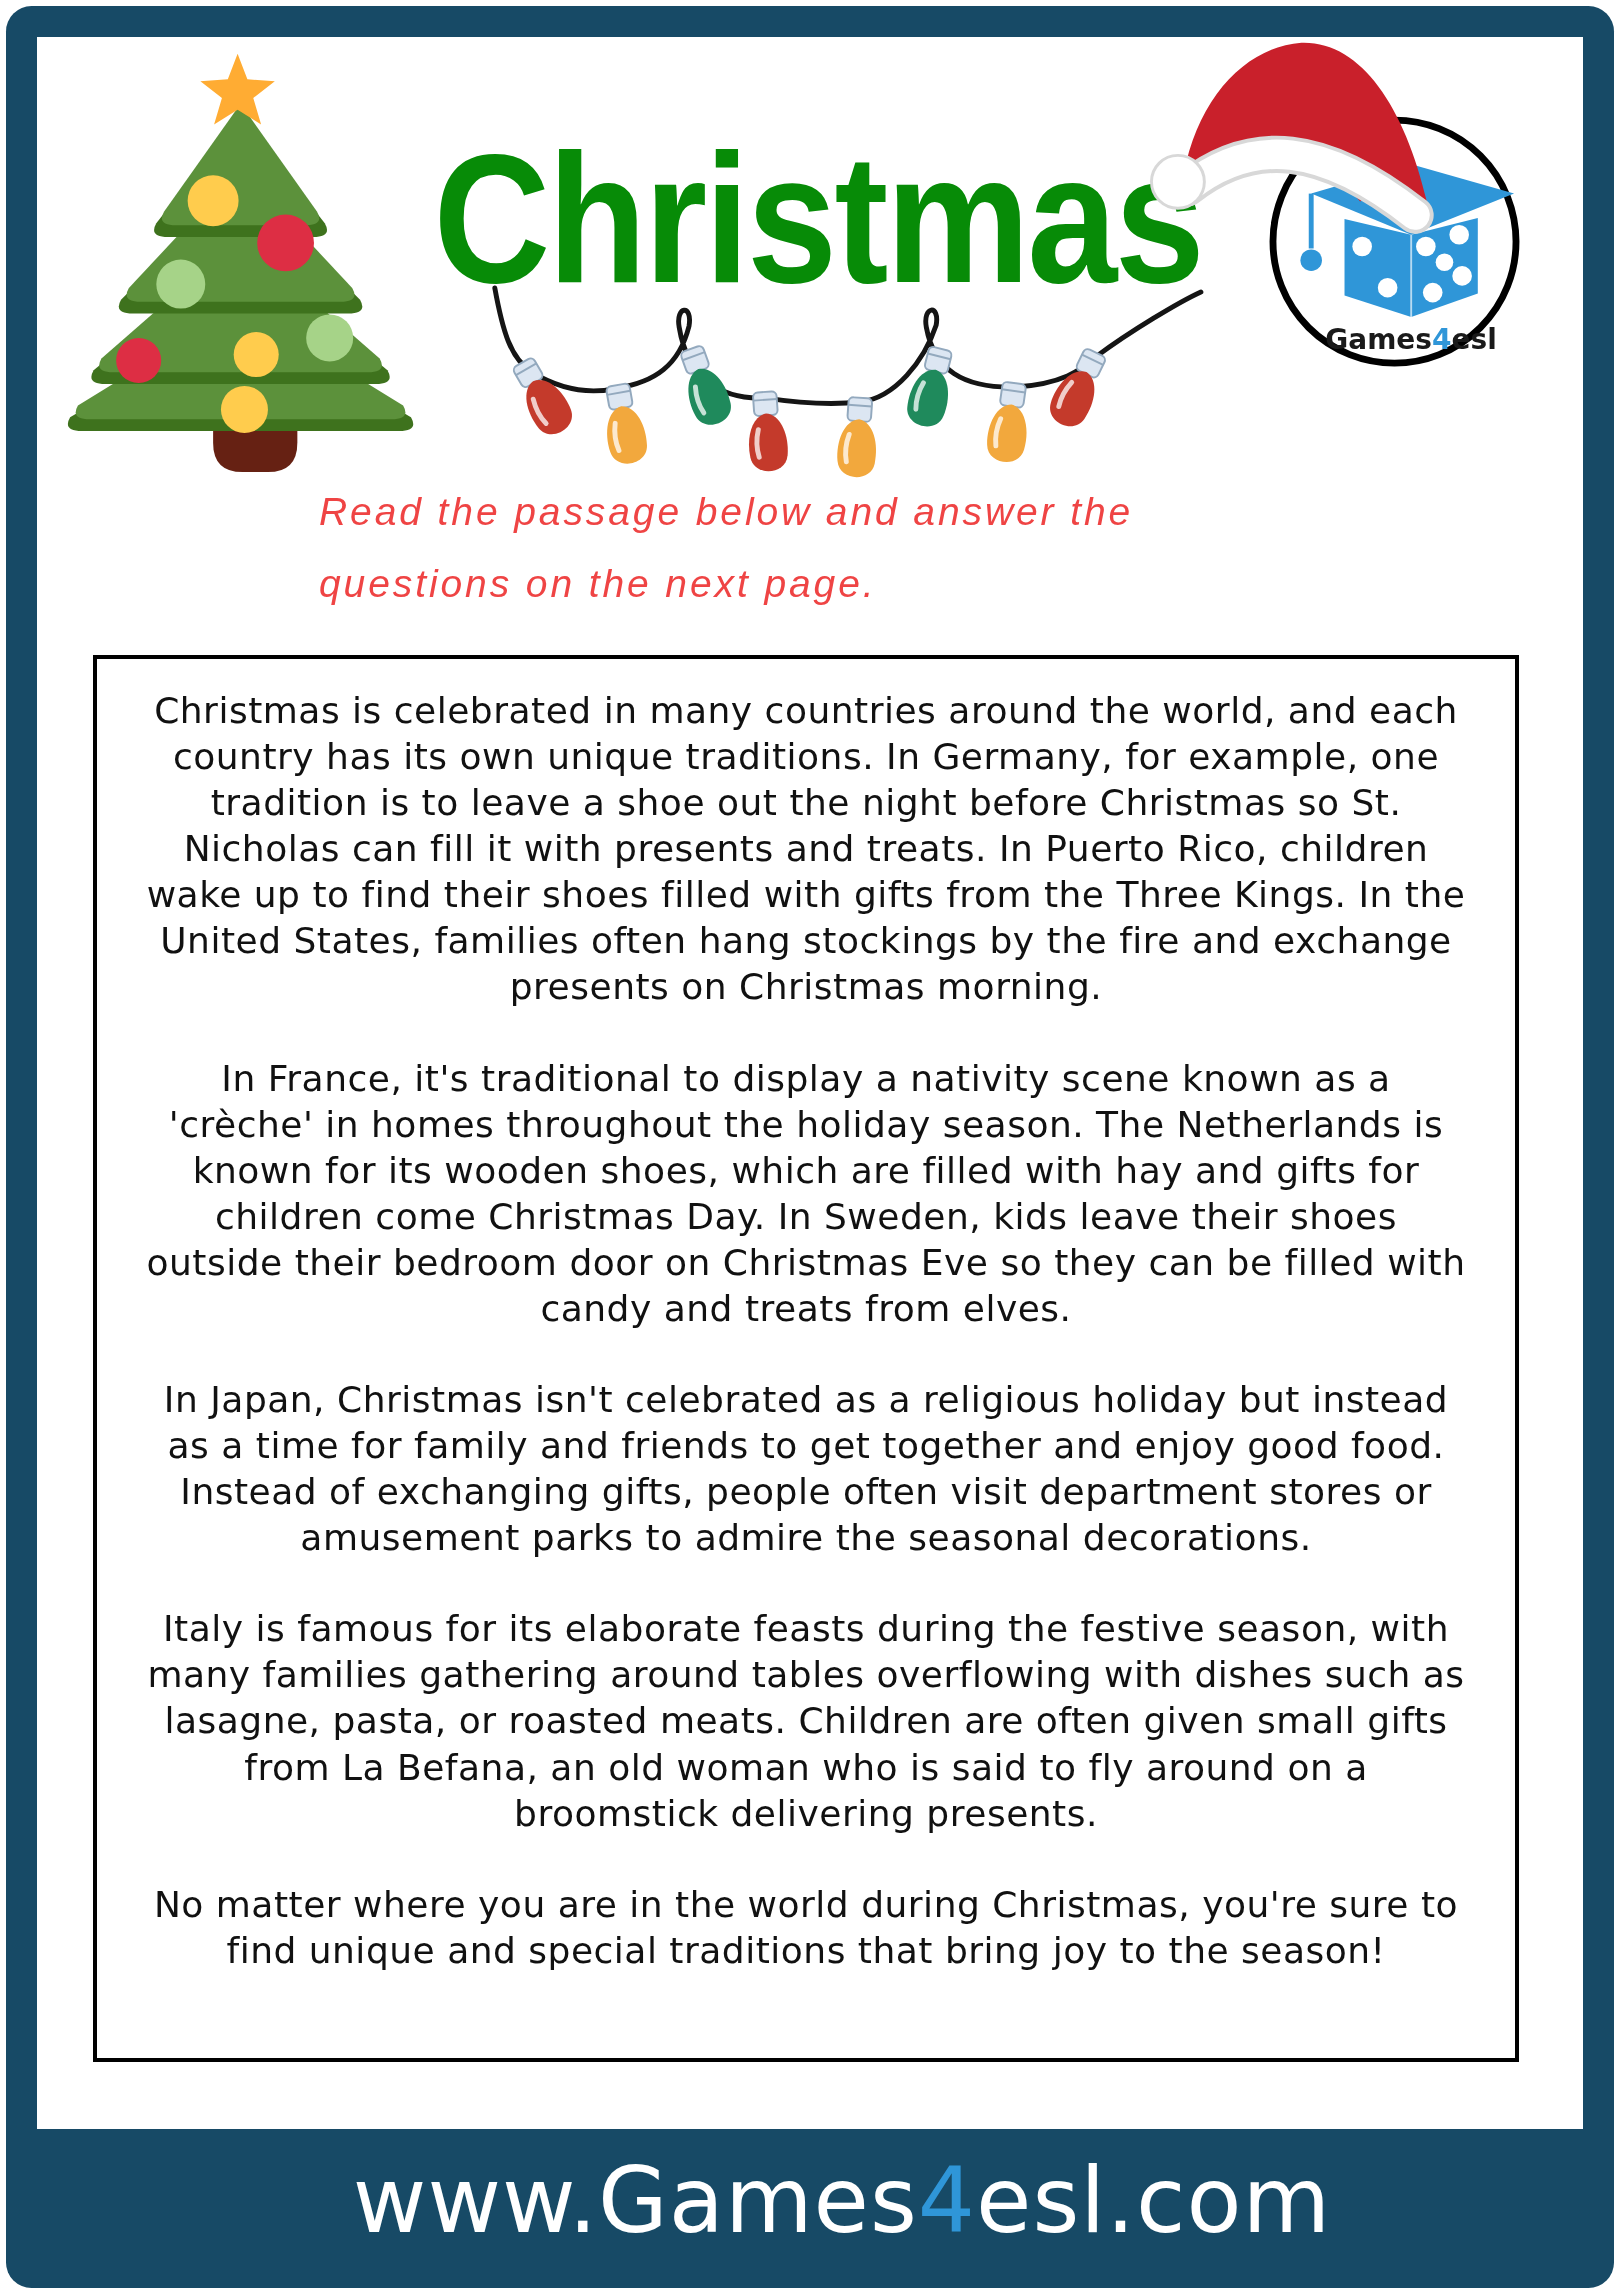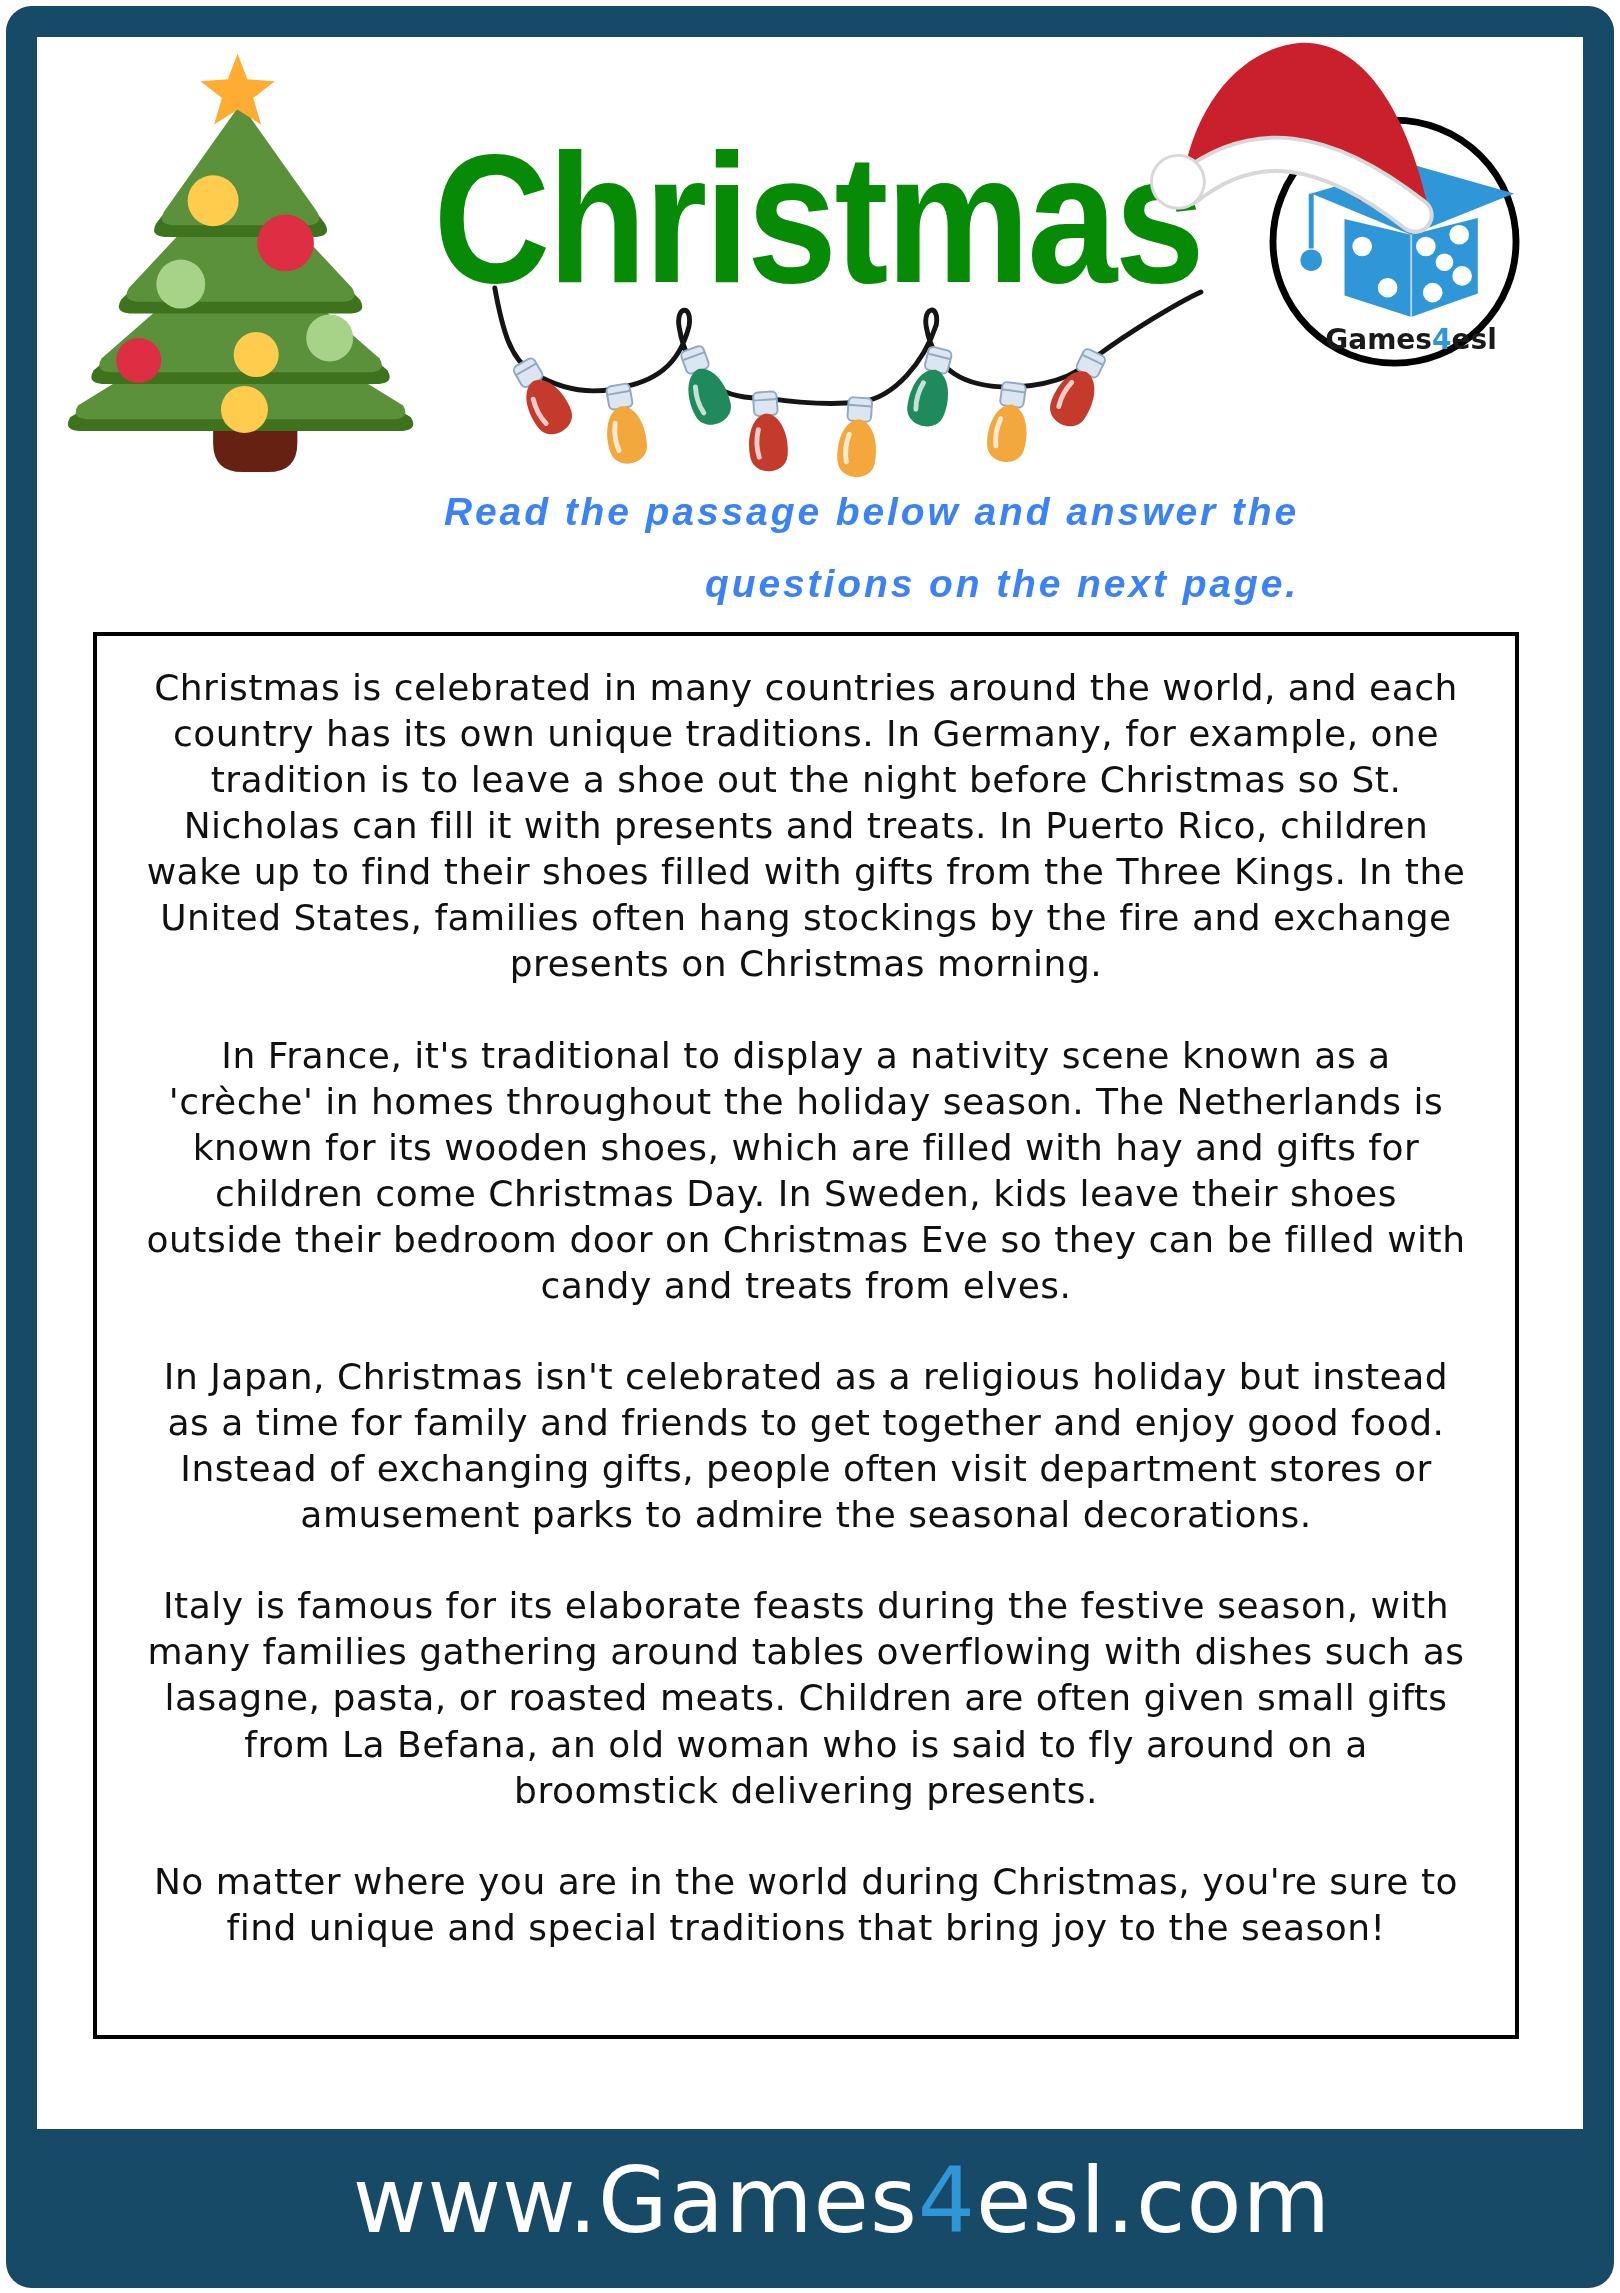--- a/index.html
+++ b/index.html
@@ -27,26 +27,26 @@
   }
   .lights{position:absolute;left:397px;top:245px;}
   .logo{position:absolute;left:1029px;top:-9.8px;}
   .logo-text{
     position:absolute;left:1276px;top:286px;width:196px;text-align:center;
     font-size:28px;font-weight:700;color:#1a1a1a;letter-spacing:0;
     white-space:nowrap;
   }
   .logo-text .blue{color:var(--brand_blue,#2F96D8);}
   .instruction{
-    position:absolute;left:282px;top:439px;width:980px;text-align:right;
-    font-family:"Liberation Sans",sans-serif;font-weight:bold;font-style:italic;
-    font-size:39px;letter-spacing:2.9px;line-height:1.85;color:#3b82f6;
+    position:absolute;left:282px;top:439px;width:980px;text-align:left;
+    font-family:"Liberation Sans",sans-serif;font-weight:normal;font-style:italic;
+    font-size:39px;letter-spacing:2.9px;line-height:1.85;color:#ef4444;
   }
   .passage-box{
-    position:absolute;left:56px;top:595px;width:1426px;height:1407px;
+    position:absolute;left:56px;top:618px;width:1426px;height:1407px;
     box-sizing:border-box;border:4.9px solid #000;padding:29px 49px 0 49px;
     overflow:hidden;background:#fff;
   }
   .passage-box p{
     margin:0 0 45px 0;text-align:center;color:#111;
     font-size:36px;letter-spacing:0.5px;line-height:1.28;
   }
   .footer{
     position:absolute;left:0;top:2148px;width:100%;text-align:center;
     color:#ffffff;font-size:90px;letter-spacing:1px;white-space:nowrap;padding-left:32px;

